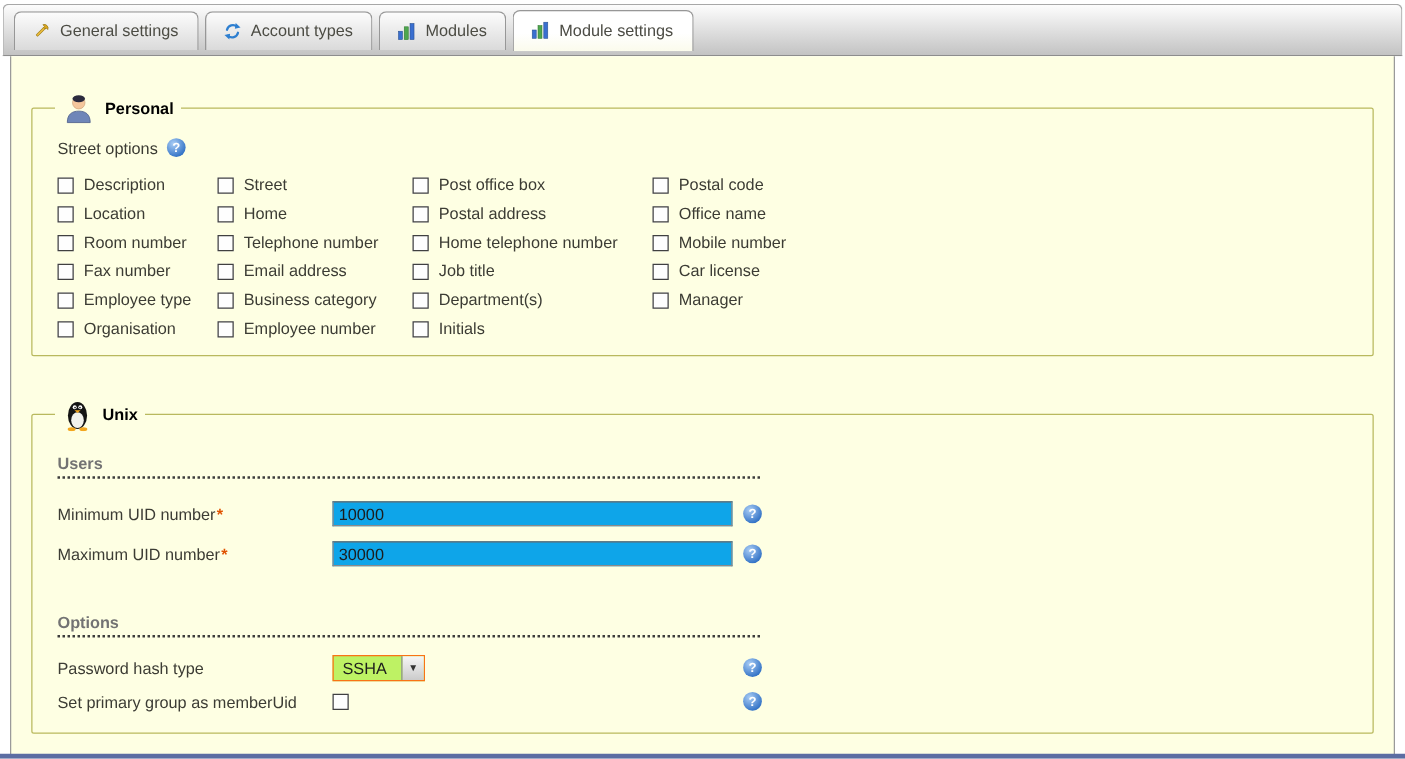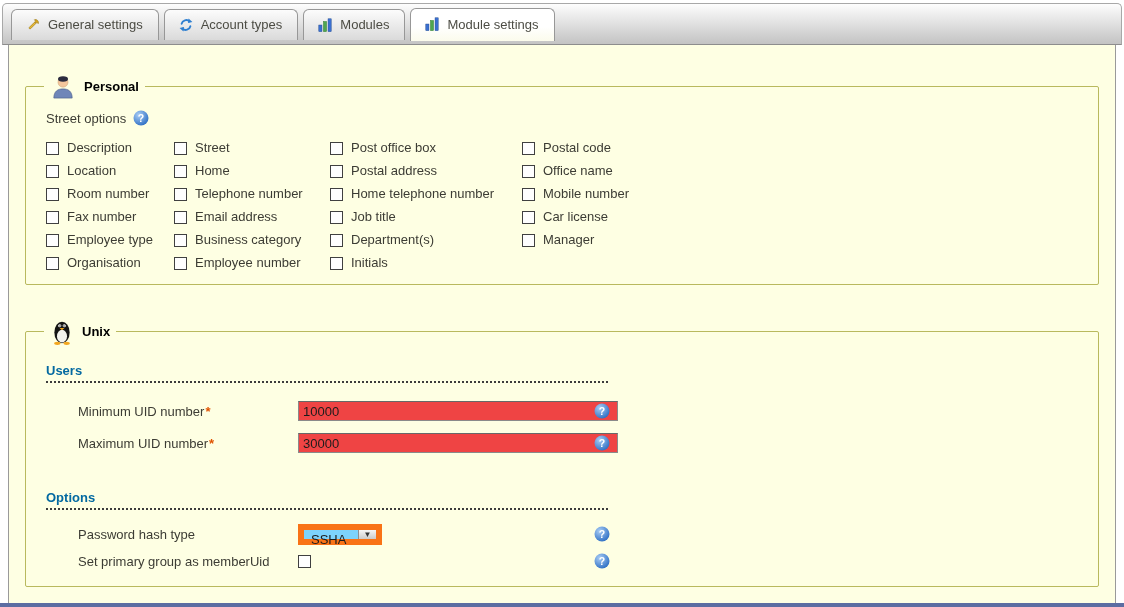--- a/index.html
+++ b/index.html
@@ -61,43 +61,43 @@
     row-gap:7px;
   }
   .cb-item{display:flex;align-items:flex-end;gap:8px;height:16px;}
   .checkbox{
     width:13px;height:13px;flex:none;box-sizing:border-box;
     border:1px solid #404040;background:#fefefe;cursor:pointer;
   }
   
   .section-head{
     width:562px;margin:16px 0 0 6px;padding-bottom:3px;
-    font-weight:bold;color:#0369a1;
+    font-weight:bold;color:#737373;
     border-bottom:2px dotted #3c3c3c;
   }
   .field-row{
     position:relative;display:flex;align-items:center;
     margin:8px 0 0 6px;height:24px;
   }
   .field-row.short{height:22px;margin-top:5px;}
-  .field-label{width:220px;flex:none;color:#3c3c34;margin-left:32px;}
+  .field-label{width:220px;flex:none;color:#3c3c34;}
   .req{color:#e05200;font-weight:bold;margin-left:1px;}
   .text-input{
     width:320px;height:20px;box-sizing:border-box;
-    background:#ef4444;border:1px solid #8a8a8a;border-top-color:#686868;
+    background:#0ea5e9;border:1px solid #8a8a8a;border-top-color:#686868;
     padding:1px 4px;font:13px "Liberation Sans",sans-serif;color:#1c1c1c;
   }
   .help{
     position:absolute;left:548px;top:50%;transform:translateY(-50%);
     width:16px;height:16px;cursor:pointer;
   }
   .help svg{display:block;}
   .select{
     display:inline-flex;align-items:stretch;height:21px;box-sizing:border-box;
-    border:6px solid #f97316;background:#7dd3fc;cursor:pointer;justify-content:space-between;
+    border:1px solid #f97316;background:#bef264;cursor:pointer;justify-content:space-between;
   }
   .select-text{padding:2px 7px 0 7px;min-width:40px;color:#1c1c1c;}
   .select-arrow{
     width:17px;display:flex;align-items:center;justify-content:center;
     background:linear-gradient(#f6f6f6,#cbcbcb);
     border-left:1px solid #8f8f8f;font-size:8px;color:#333;
   }
   .spacer-top{margin-top:14px;}
 </style>
 </head>

